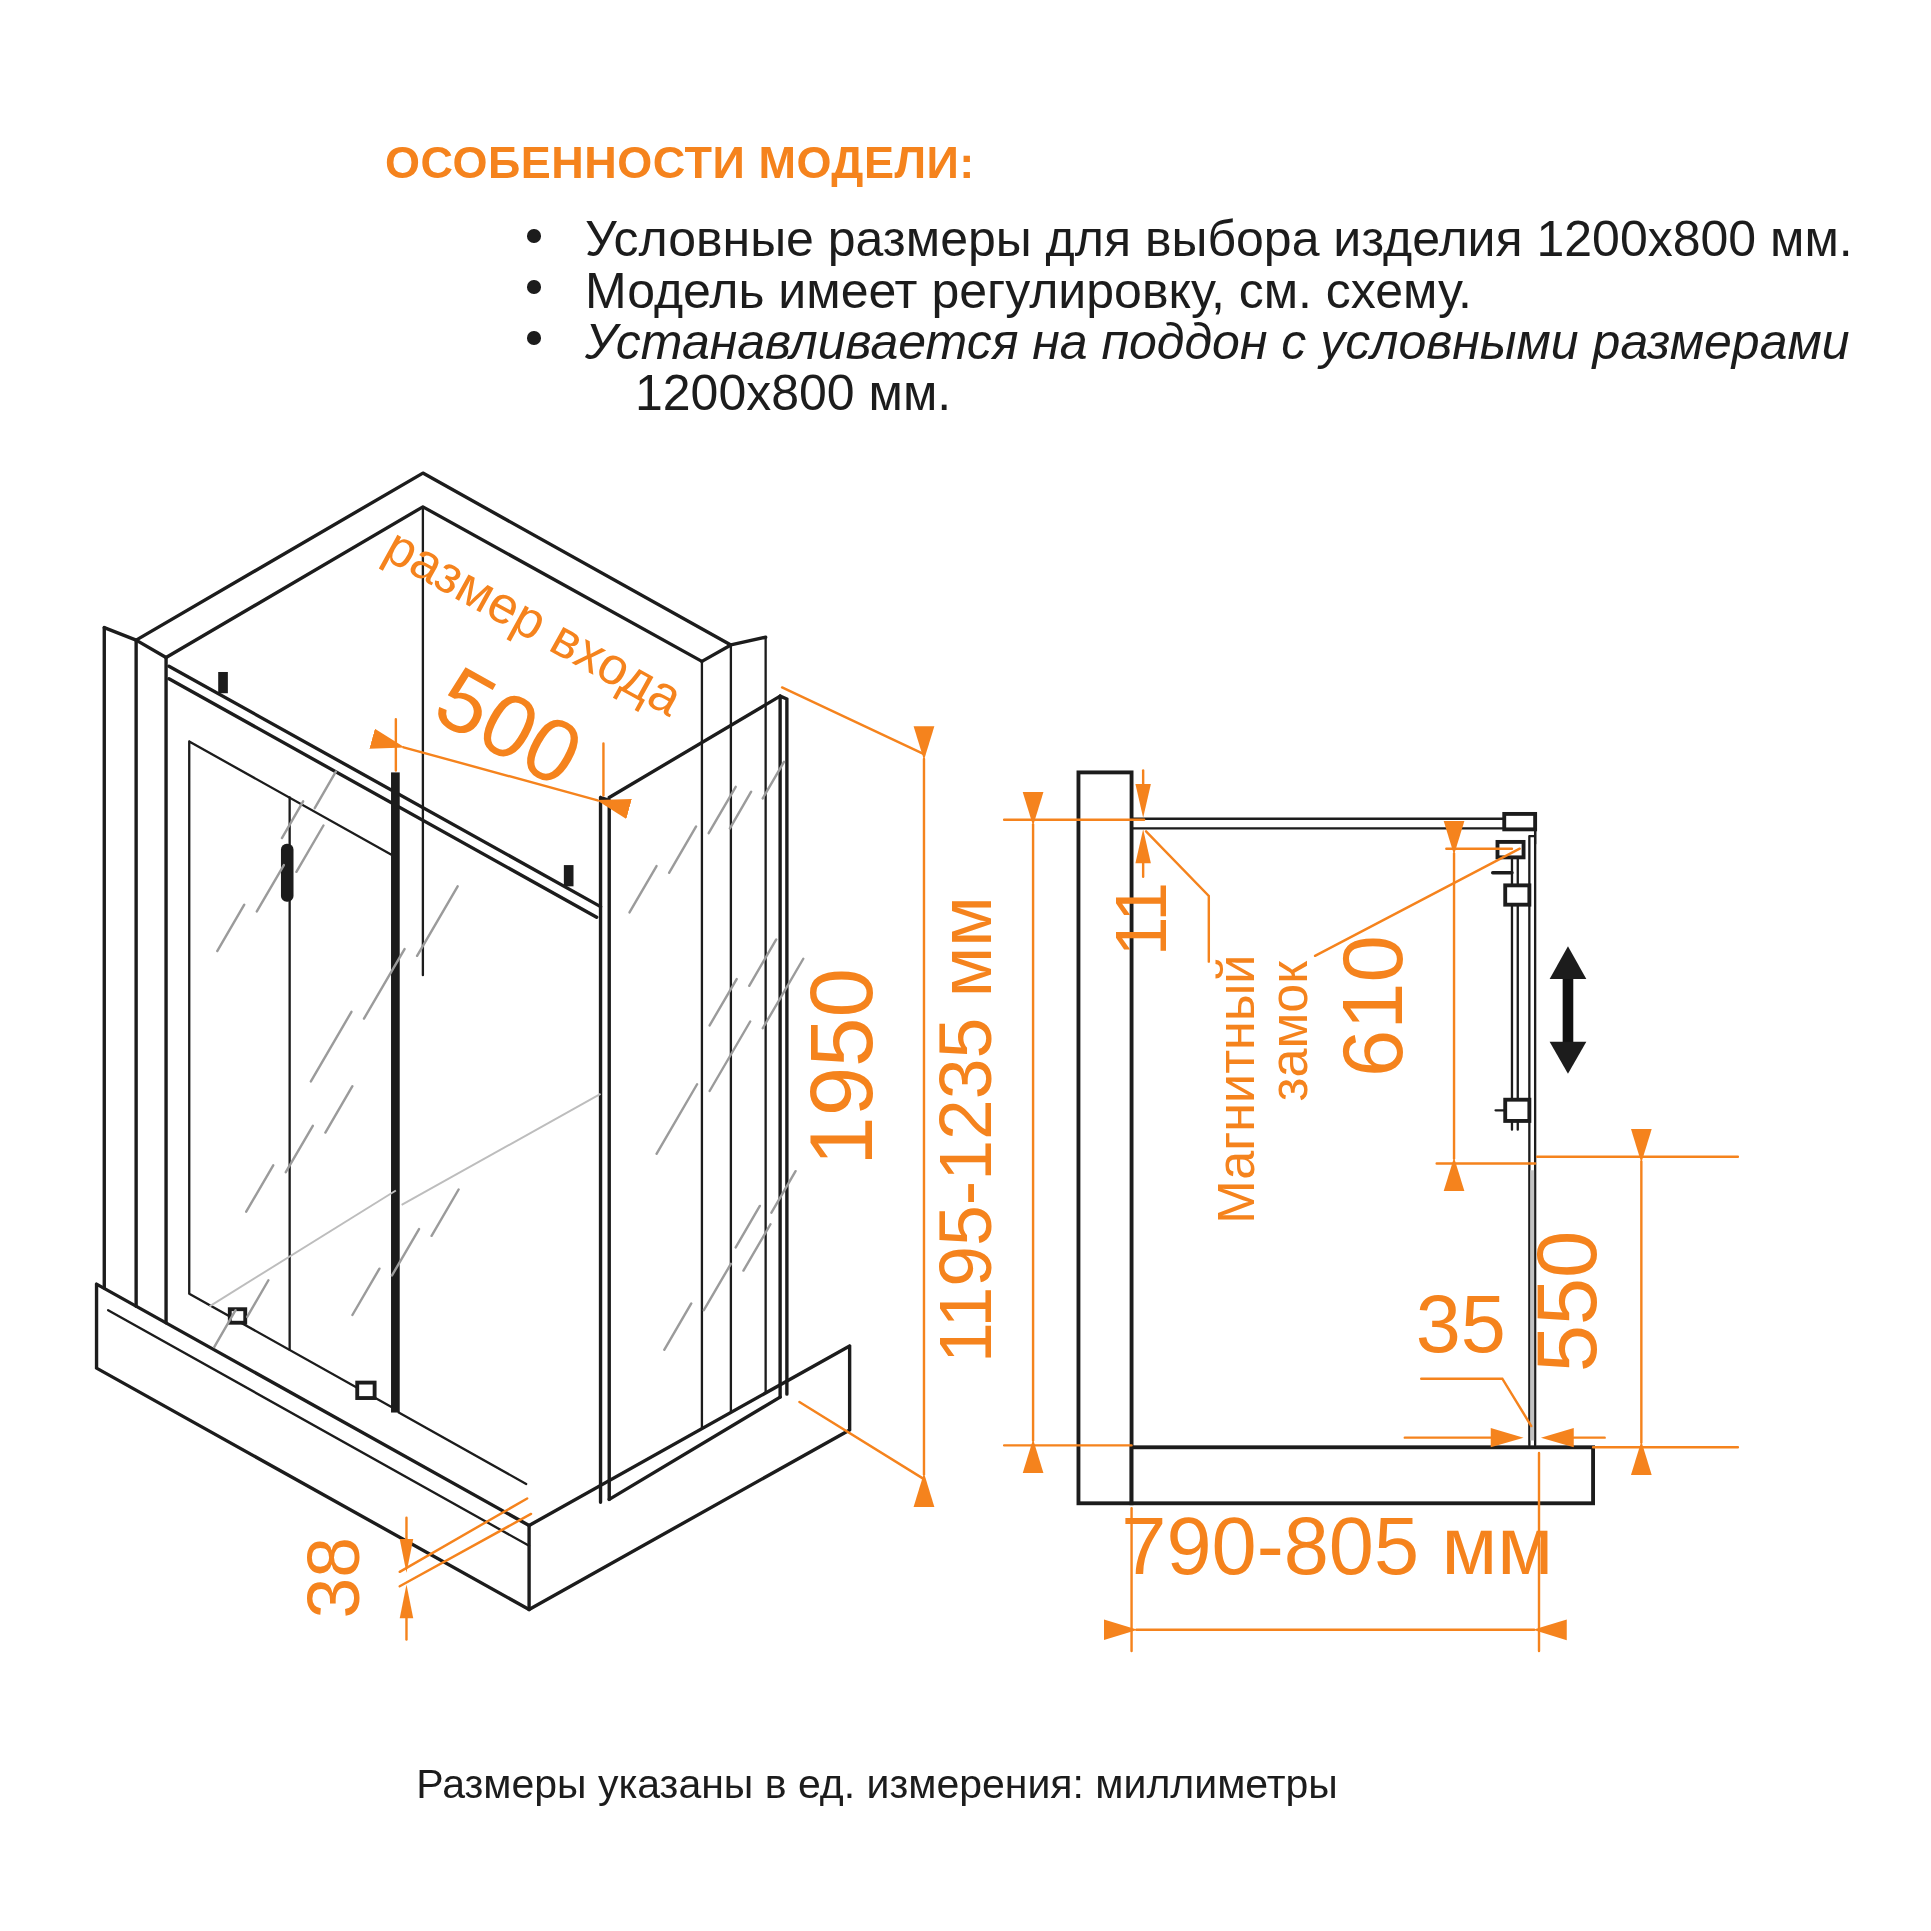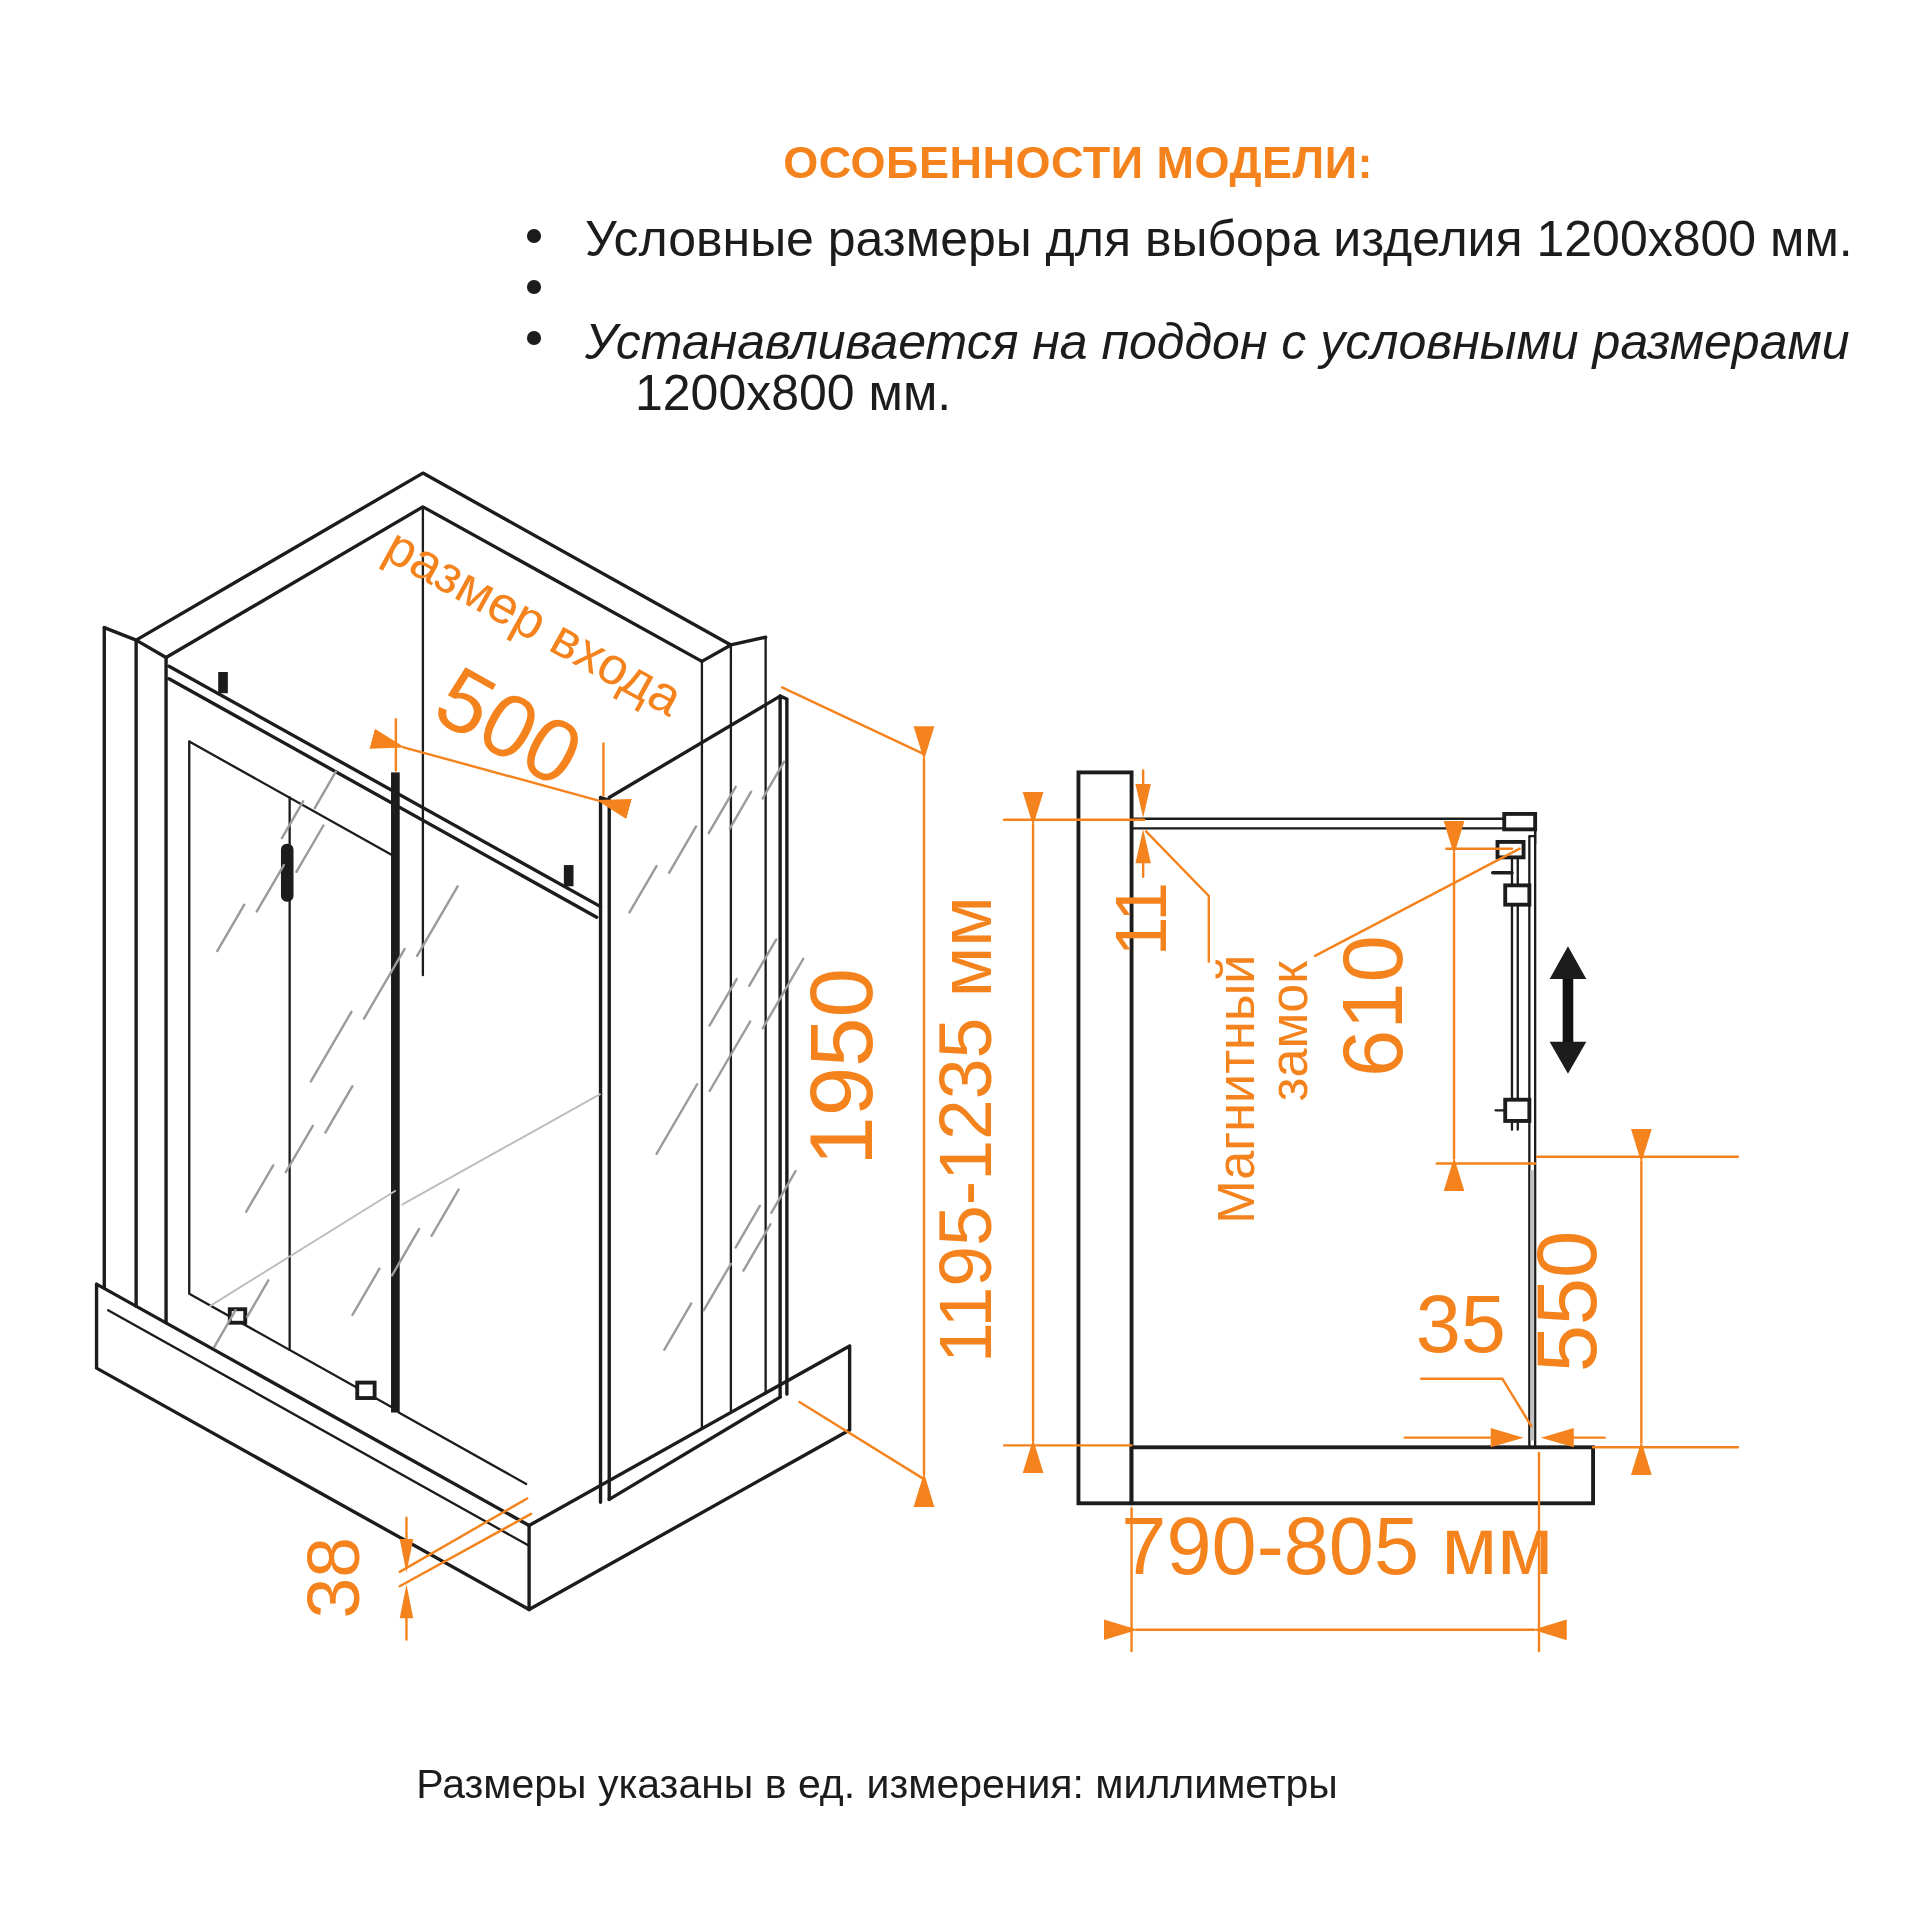--- a/index.html
+++ b/index.html
@@ -1,19 +1,19 @@
 <!DOCTYPE html>
 <html style="--accent: #F5831D;"><head>
 <meta charset="utf-8">
 <style>
   :root{ --accent:#F5831D; --ink:#1c1c1c; }
   html,body{margin:0;padding:0;background:#fff;}
   .page{position:relative;width:1931px;height:1931px;background:#fff;overflow:hidden;
         font-family:"Liberation Sans",sans-serif;color:var(--ink);}
-  .title{position:absolute;left:407px;top:137px;width:966px;text-align:right;
+  .title{position:absolute;left:385px;top:137px;width:966px;text-align:left;
          font-size:45px;font-weight:800;color:var(--accent);letter-spacing:0.5px;white-space:nowrap;}
   .brow{position:absolute;white-space:nowrap;font-size:50px;font-weight:500;color:var(--ink);}
   .bdot{position:absolute;width:13.5px;height:13.5px;border-radius:50%;background:var(--ink);}
   .footer{position:absolute;left:0;top:1761px;width:1754px;text-align:center;
           font-size:41px;font-weight:500;color:var(--ink);}
   svg{position:absolute;left:0;top:0;}
   .k  {stroke:var(--ink);stroke-width:3.5;fill:none;stroke-linecap:round;stroke-linejoin:round;}
   .k2 {stroke:var(--ink);stroke-width:2.4;fill:none;stroke-linecap:round;}
   .kf {fill:var(--ink);stroke:none;}
   .kw {stroke:var(--ink);stroke-width:4;fill:#fff;}
@@ -26,20 +26,21 @@
 </head>
 <body>
 
 <div class="page">
 
   <div class="title">ОСОБЕННОСТИ МОДЕЛИ:</div>
 
   <div class="bdot" style="left:527px;top:229px;"></div>
   <div class="brow" style="left:585px;top:210px;">Условные размеры для выбора изделия 1200х800 мм.</div>
   <div class="bdot" style="left:527px;top:280px;"></div>
+  <div class="brow" style="left:585px;top:262px;">Модель имеет регулировку, см. схему.</div>
   <div class="bdot" style="left:527px;top:331px;"></div>
   <div class="brow" style="left:585px;top:313px;font-style:italic;">Устанавливается на поддон с условными размерами</div>
   <div class="brow" style="left:600px;top:364px;margin-left:35px;">1200х800 мм.</div>
 
   <svg width="1931" height="1931" viewBox="0 0 2000 2000">
     <defs>
       <marker id="ah" viewBox="0 0 14 10" refX="0.5" refY="5" markerWidth="14" markerHeight="10" orient="auto-start-reverse" markerUnits="strokeWidth">
         <path d="M0,5 L14,9.3 L14,0.7 Z" fill="#F5831D"></path>
       </marker>
     </defs>

